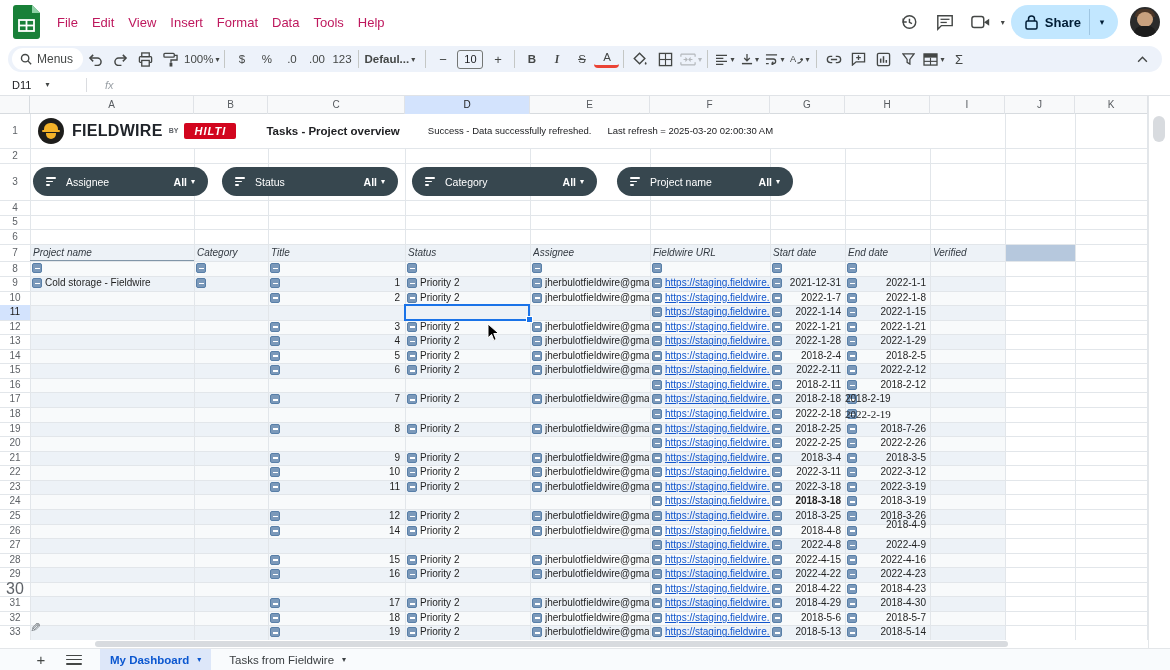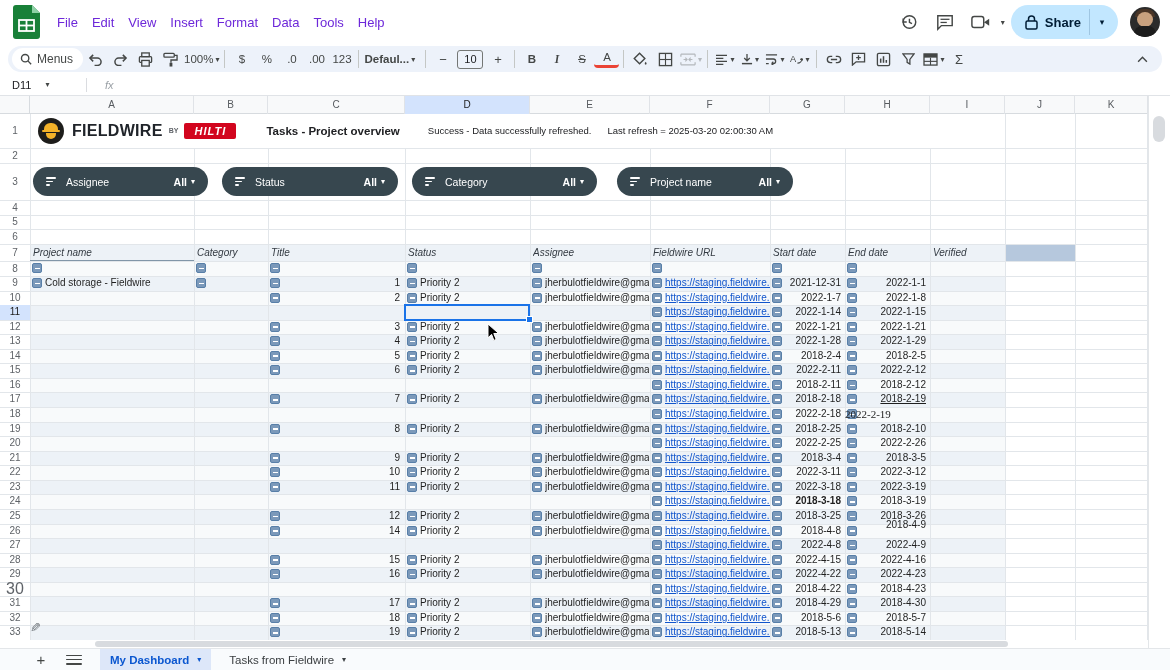--- a/index.html
+++ b/index.html
@@ -6,21 +6,21 @@
     font-family:"Liberation Sans","DejaVu Sans",sans-serif;-webkit-font-smoothing:antialiased;}
   
   #titlebar{position:absolute;left:0;top:0;width:1170px;height:44px;background:#fff;display:flex;align-items:center;}
   #sheets-icon{width:27px;height:34px;margin:0 10px 0 13px;flex:0 0 auto;}
   #title-block{display:flex;flex-direction:column;justify-content:center;}
   #title-row{display:flex;align-items:center;height:22px;}
   #doc-title{font-size:15px;color:#202124;margin-right:8px;}
   #xlsx-badge{background:#188038;color:#fff;font-size:9px;font-weight:700;padding:2px 6px;border-radius:4px;letter-spacing:.3px;margin-right:10px;}
   .title-ico{color:#444746;font-size:14px;margin:0 6px;line-height:14px;}
   #menu-row{display:flex;gap:0;height:18px;align-items:center;}
-  #menu-row span{font-size:13px;color:#6d28d9;padding:0 7px;border-radius:4px;}
+  #menu-row span{font-size:13px;color:#be185d;padding:0 7px;border-radius:4px;}
   #tb-right{margin-left:auto;display:flex;align-items:center;margin-right:10px;}
   .tb-ico{width:26px;height:26px;display:flex;align-items:center;justify-content:center;margin:0 5px;color:#444746;}
   #share-btn{height:34px;background:#c2e7ff;border-radius:17px;display:flex;align-items:center;padding:0 4px 0 14px;margin:0 8px 0 6px;}
   #share-btn .lbl{font-size:13px;font-weight:600;color:#001d35;margin:0 8px 0 7px;}
   #share-caret{width:24px;height:26px;display:flex;align-items:center;justify-content:center;border-left:1px solid #9fc6e2;color:#001d35;font-size:9px;}
   #avatar{width:30px;height:30px;border-radius:50%;background:#2b2b2b;position:relative;overflow:hidden;margin-left:4px;}
   #avatar .skin{position:absolute;left:7px;top:5px;width:16px;height:15px;border-radius:50%;background:#c9a17e;}
   #avatar .hair{position:absolute;left:5px;top:2px;width:20px;height:8px;border-radius:10px 10px 0 0;background:#4a3526;}
   #avatar .body{position:absolute;left:4px;top:19px;width:22px;height:12px;border-radius:8px 8px 0 0;background:#1c1c1c;}
   
@@ -688,21 +688,21 @@
       <div style="position: absolute; left: 1.5px; top: 3.6px; width: 5px; height: 1.6px; background: rgb(255, 255, 255);"></div>
     </div>
     <div style="position: absolute; left: 665px; top: 296.48px; width: 105px; height: 14.56px; line-height: 14.5px; font-size: 10px; color: rgb(17, 85, 204); white-space: nowrap; overflow: hidden; text-decoration: underline;">https://staging.fieldwire.c</div>
     <div style="position: absolute; left: 772px; top: 298.48px; width: 10px; height: 10px; background: rgb(123, 153, 186); border: 1px solid rgb(88, 127, 168); border-radius: 2px; box-sizing: border-box;">
       <div style="position: absolute; left: 1.5px; top: 3.6px; width: 5px; height: 1.6px; background: rgb(255, 255, 255);"></div>
     </div>
     <div style="position: absolute; left: 770px; top: 296.48px; width: 71px; height: 14.56px; line-height: 14.5px; font-size: 10px; color: rgb(31, 31, 31); white-space: nowrap; overflow: hidden; text-align: right;">2018-2-18</div>
     <div style="position: absolute; left: 847px; top: 298.48px; width: 10px; height: 10px; background: rgb(123, 153, 186); border: 1px solid rgb(88, 127, 168); border-radius: 2px; box-sizing: border-box;">
       <div style="position: absolute; left: 1.5px; top: 3.6px; width: 5px; height: 1.6px; background: rgb(255, 255, 255);"></div>
     </div>
-    <div style="position: absolute; left: 845px; top: 296.48px; width: 81px; height: 14.56px; line-height: 14.5px; font-size: 10px; color: rgb(31, 31, 31); white-space: nowrap; overflow: hidden; text-align: right; text-decoration: underline;">2018-2-19</div>
+    <div style="position: absolute; left: 845px; top: 296.48px; width: 81px; height: 14.56px; line-height: 14.5px; font-size: 10px; color: rgb(31, 31, 31); white-space: nowrap; overflow: hidden; text-align: left;">2018-2-19</div>
     <div style="position: absolute; left: 652px; top: 313.04px; width: 10px; height: 10px; background: rgb(123, 153, 186); border: 1px solid rgb(88, 127, 168); border-radius: 2px; box-sizing: border-box;">
       <div style="position: absolute; left: 1.5px; top: 3.6px; width: 5px; height: 1.6px; background: rgb(255, 255, 255);"></div>
     </div>
     <div style="position: absolute; left: 665px; top: 311.04px; width: 105px; height: 14.56px; line-height: 14.5px; font-size: 10px; color: rgb(17, 85, 204); white-space: nowrap; overflow: hidden; text-decoration: underline;">https://staging.fieldwire.c</div>
     <div style="position: absolute; left: 772px; top: 313.04px; width: 10px; height: 10px; background: rgb(123, 153, 186); border: 1px solid rgb(88, 127, 168); border-radius: 2px; box-sizing: border-box;">
       <div style="position: absolute; left: 1.5px; top: 3.6px; width: 5px; height: 1.6px; background: rgb(255, 255, 255);"></div>
     </div>
     <div style="position: absolute; left: 770px; top: 311.04px; width: 71px; height: 14.56px; line-height: 14.5px; font-size: 10px; color: rgb(31, 31, 31); white-space: nowrap; overflow: hidden; text-align: right;">2022-2-18</div>
     <div style="position: absolute; left: 847px; top: 313.04px; width: 10px; height: 10px; background: rgb(123, 153, 186); border: 1px solid rgb(88, 127, 168); border-radius: 2px; box-sizing: border-box;">
       <div style="position: absolute; left: 1.5px; top: 3.6px; width: 5px; height: 1.6px; background: rgb(255, 255, 255);"></div>
@@ -724,21 +724,21 @@
       <div style="position: absolute; left: 1.5px; top: 3.6px; width: 5px; height: 1.6px; background: rgb(255, 255, 255);"></div>
     </div>
     <div style="position: absolute; left: 665px; top: 325.6px; width: 105px; height: 14.56px; line-height: 14.5px; font-size: 10px; color: rgb(17, 85, 204); white-space: nowrap; overflow: hidden; text-decoration: underline;">https://staging.fieldwire.c</div>
     <div style="position: absolute; left: 772px; top: 327.6px; width: 10px; height: 10px; background: rgb(123, 153, 186); border: 1px solid rgb(88, 127, 168); border-radius: 2px; box-sizing: border-box;">
       <div style="position: absolute; left: 1.5px; top: 3.6px; width: 5px; height: 1.6px; background: rgb(255, 255, 255);"></div>
     </div>
     <div style="position: absolute; left: 770px; top: 325.6px; width: 71px; height: 14.56px; line-height: 14.5px; font-size: 10px; color: rgb(31, 31, 31); white-space: nowrap; overflow: hidden; text-align: right;">2018-2-25</div>
     <div style="position: absolute; left: 847px; top: 327.6px; width: 10px; height: 10px; background: rgb(123, 153, 186); border: 1px solid rgb(88, 127, 168); border-radius: 2px; box-sizing: border-box;">
       <div style="position: absolute; left: 1.5px; top: 3.6px; width: 5px; height: 1.6px; background: rgb(255, 255, 255);"></div>
     </div>
-    <div style="position: absolute; left: 845px; top: 325.6px; width: 81px; height: 14.56px; line-height: 14.5px; font-size: 10px; color: rgb(31, 31, 31); white-space: nowrap; overflow: hidden; text-align: right;">2018-2-10</div>
+    <div style="position: absolute; left: 845px; top: 325.6px; width: 81px; height: 14.56px; line-height: 14.5px; font-size: 10px; color: rgb(31, 31, 31); white-space: nowrap; overflow: hidden; text-align: right;">2018-7-26</div>
     <div style="position: absolute; left: 652px; top: 342.16px; width: 10px; height: 10px; background: rgb(123, 153, 186); border: 1px solid rgb(88, 127, 168); border-radius: 2px; box-sizing: border-box;">
       <div style="position: absolute; left: 1.5px; top: 3.6px; width: 5px; height: 1.6px; background: rgb(255, 255, 255);"></div>
     </div>
     <div style="position: absolute; left: 665px; top: 340.16px; width: 105px; height: 14.56px; line-height: 14.5px; font-size: 10px; color: rgb(17, 85, 204); white-space: nowrap; overflow: hidden; text-decoration: underline;">https://staging.fieldwire.c</div>
     <div style="position: absolute; left: 772px; top: 342.16px; width: 10px; height: 10px; background: rgb(123, 153, 186); border: 1px solid rgb(88, 127, 168); border-radius: 2px; box-sizing: border-box;">
       <div style="position: absolute; left: 1.5px; top: 3.6px; width: 5px; height: 1.6px; background: rgb(255, 255, 255);"></div>
     </div>
     <div style="position: absolute; left: 770px; top: 340.16px; width: 71px; height: 14.56px; line-height: 14.5px; font-size: 10px; color: rgb(31, 31, 31); white-space: nowrap; overflow: hidden; text-align: right;">2022-2-25</div>
     <div style="position: absolute; left: 847px; top: 342.16px; width: 10px; height: 10px; background: rgb(123, 153, 186); border: 1px solid rgb(88, 127, 168); border-radius: 2px; box-sizing: border-box;">
       <div style="position: absolute; left: 1.5px; top: 3.6px; width: 5px; height: 1.6px; background: rgb(255, 255, 255);"></div>

